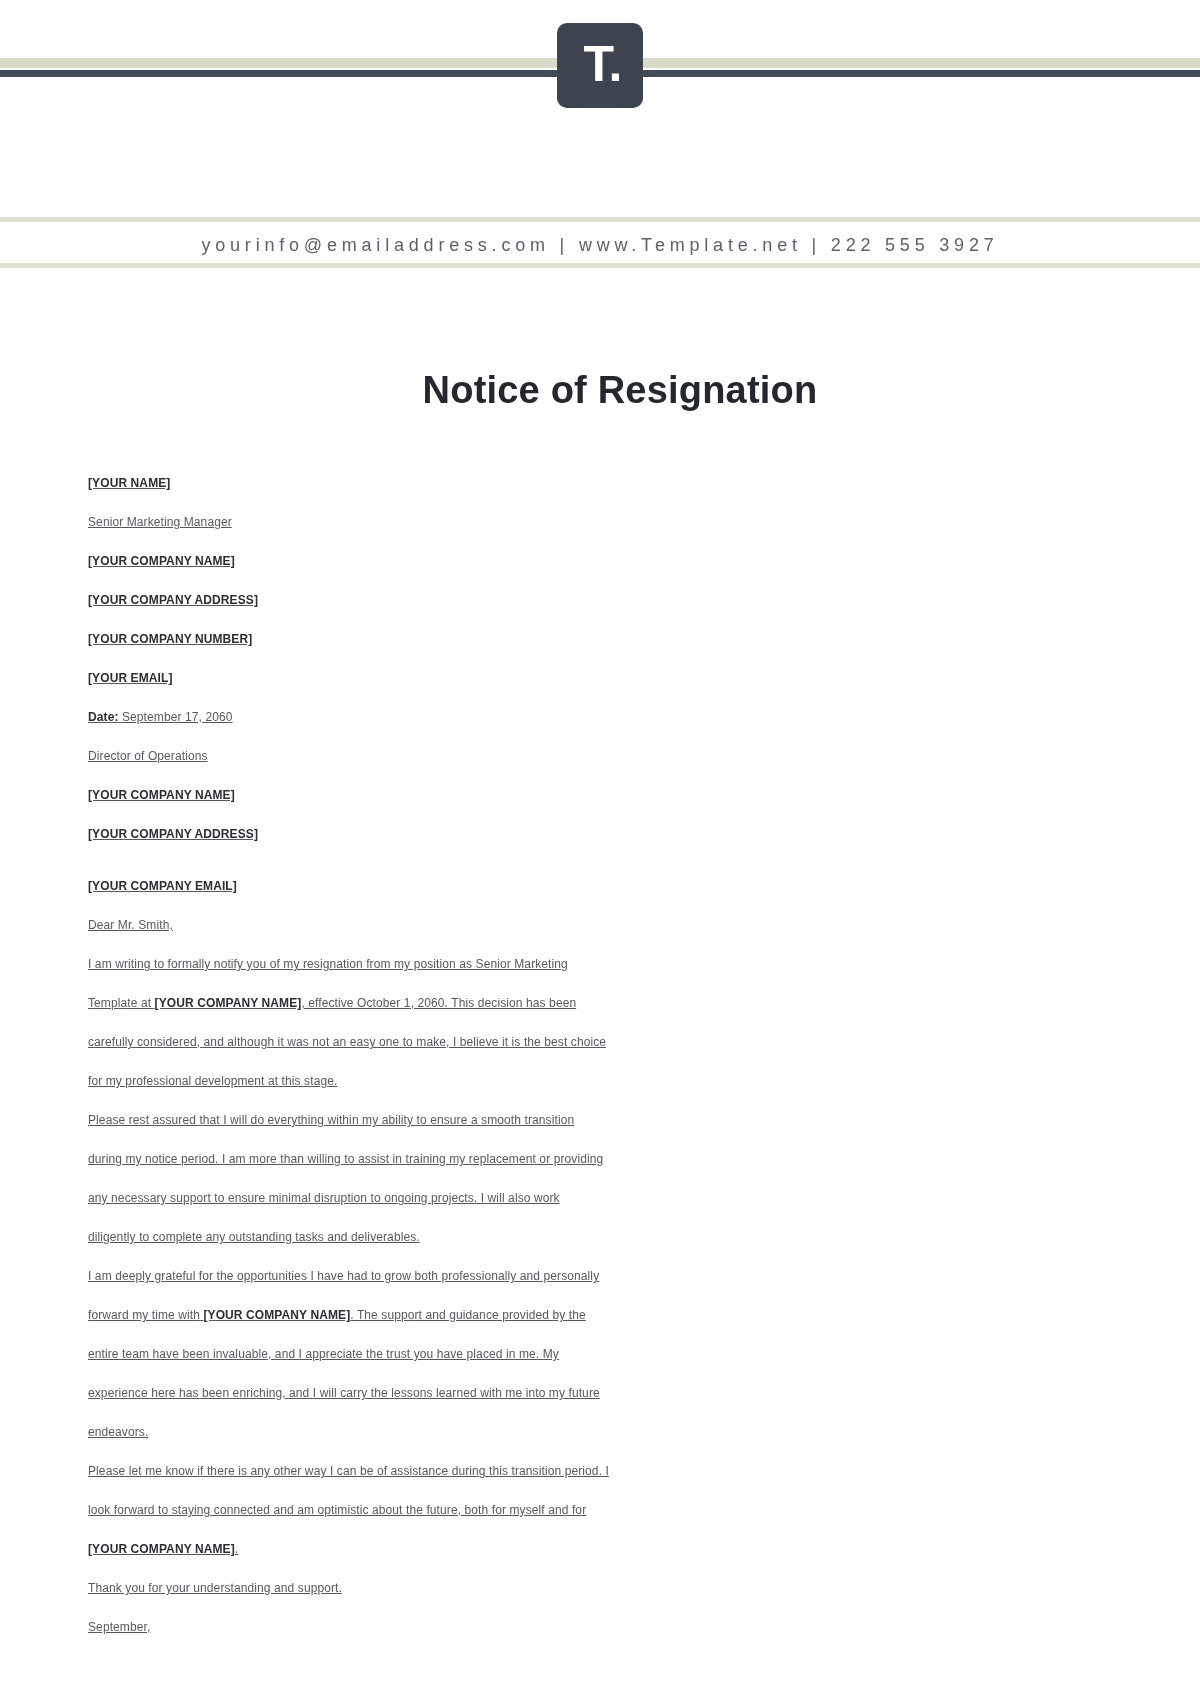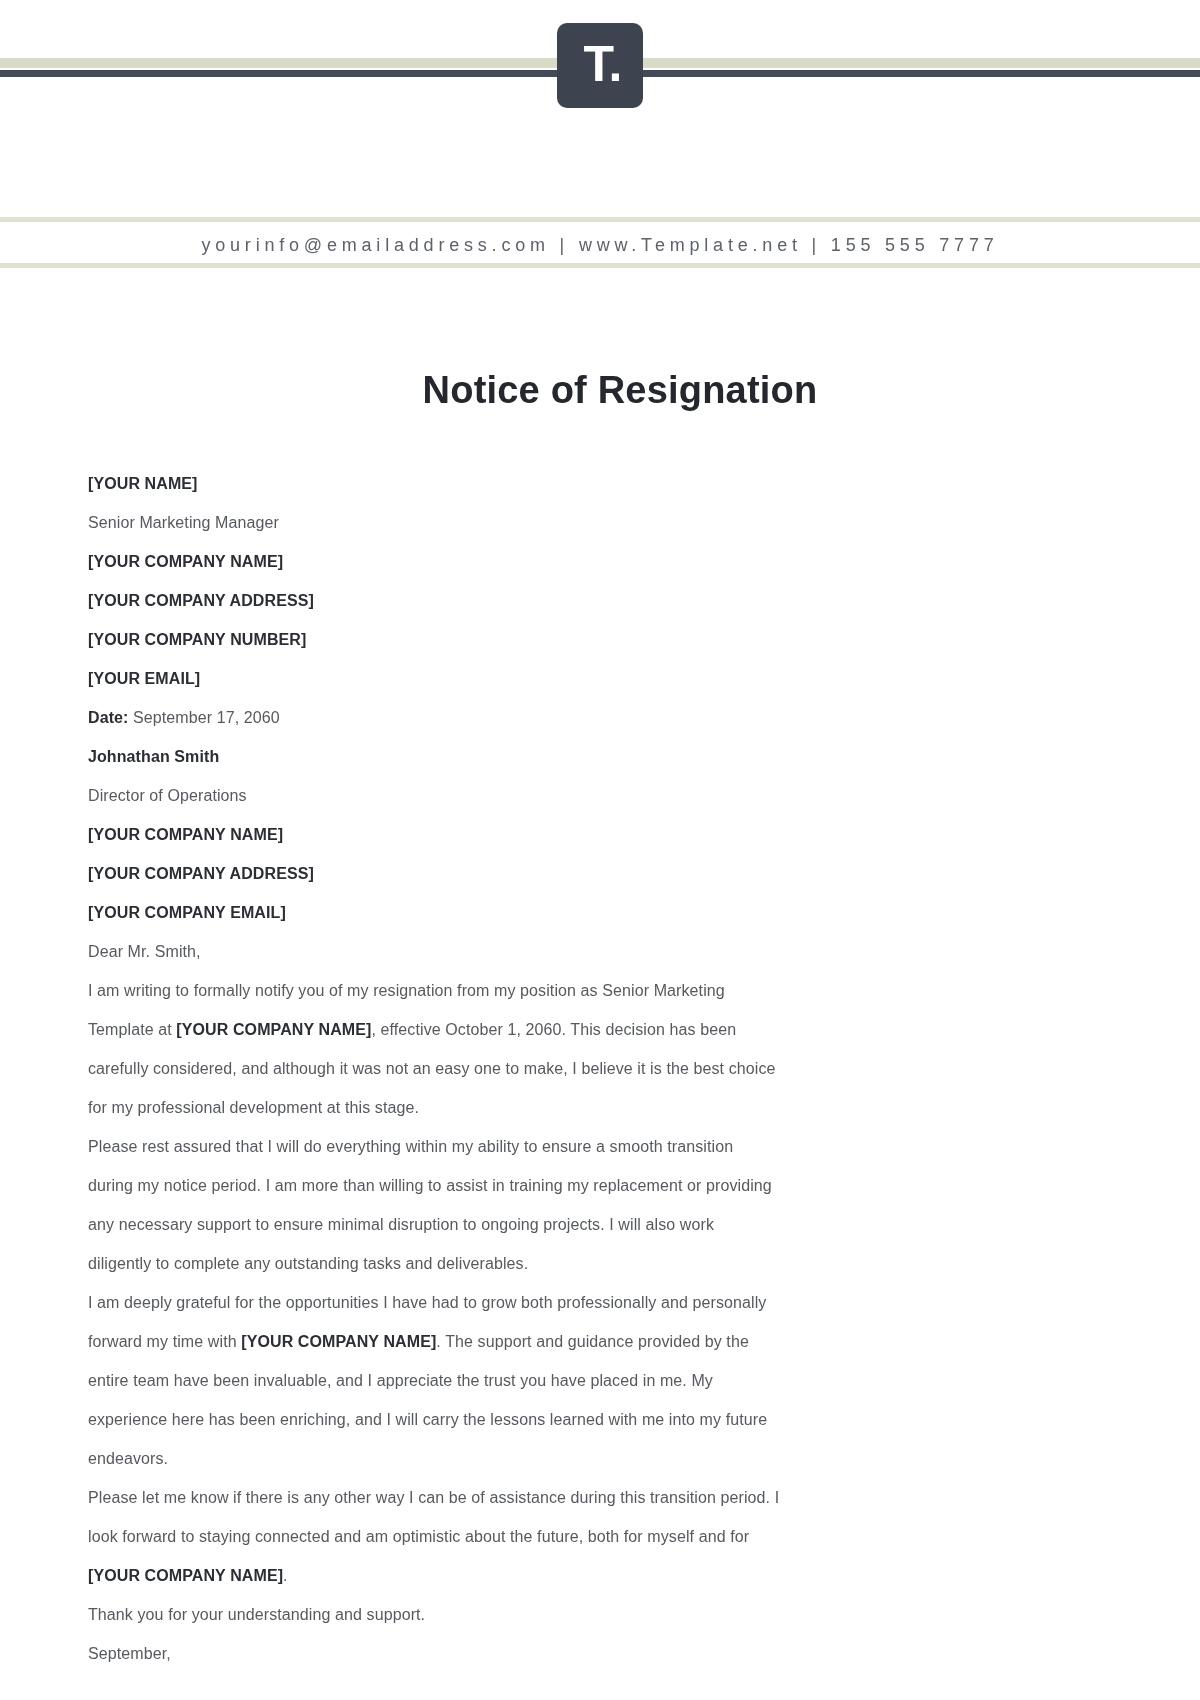--- a/index.html
+++ b/index.html
@@ -65,60 +65,60 @@
     color: #24272e;
     line-height: 48px;
     letter-spacing: 0.2px;
     padding-left: 20px;
   }
   .letter {
     position: absolute; left: 88px; top: 464px;
     width: 1040px;
   }
   .line {
-    font-size: 16px;
+    font-size: 12px;
     line-height: 39px;
     height: 39px;
     color: #56595f;
     white-space: nowrap;
     letter-spacing: 0.1px;
+    text-decoration: underline;
   }
-  .line.gap { }
+  .line.gap { margin-top: 13px; }
   .seg.bold {
     font-weight: 700;
     color: #2b2e35;
   }
 </style>
 </head>
 <body>
 
 <div class="page">
 
   <div class="stripe-beige"></div>
   <div class="stripe-dark"></div>
 
   <div class="logo">
     <span class="logo-text">T.</span>
   </div>
 
   <div class="rule rule-top"></div>
-  <div class="contact-text">yourinfo@emailaddress.com | www.Template.net | 155 555 7777</div>
+  <div class="contact-text">yourinfo@emailaddress.com | www.Template.net | 222 555 3927</div>
   <div class="rule rule-bottom"></div>
 
   <h1 class="title">Notice of Resignation</h1>
 
   <div class="letter">
       <div class="line"><span class="seg bold">[YOUR NAME]</span></div>
       <div class="line"><span class="seg">Senior Marketing Manager</span></div>
       <div class="line"><span class="seg bold">[YOUR COMPANY NAME]</span></div>
       <div class="line"><span class="seg bold">[YOUR COMPANY ADDRESS]</span></div>
       <div class="line"><span class="seg bold">[YOUR COMPANY NUMBER]</span></div>
       <div class="line"><span class="seg bold">[YOUR EMAIL]</span></div>
       <div class="line"><span class="seg bold">Date:</span><span class="seg"> September 17, 2060</span></div>
-      <div class="line"><span class="seg bold">Johnathan Smith</span></div>
       <div class="line"><span class="seg">Director of Operations</span></div>
       <div class="line"><span class="seg bold">[YOUR COMPANY NAME]</span></div>
       <div class="line"><span class="seg bold">[YOUR COMPANY ADDRESS]</span></div>
       <div class="line gap"><span class="seg bold">[YOUR COMPANY EMAIL]</span></div>
       <div class="line"><span class="seg">Dear Mr. Smith,</span></div>
       <div class="line"><span class="seg">I am writing to formally notify you of my resignation from my position as Senior Marketing</span></div>
       <div class="line"><span class="seg">Template at </span><span class="seg bold">[YOUR COMPANY NAME]</span><span class="seg">, effective October 1, 2060. This decision has been</span></div>
       <div class="line"><span class="seg">carefully considered, and although it was not an easy one to make, I believe it is the best choice</span></div>
       <div class="line"><span class="seg">for my professional development at this stage.</span></div>
       <div class="line"><span class="seg">Please rest assured that I will do everything within my ability to ensure a smooth transition</span></div>

